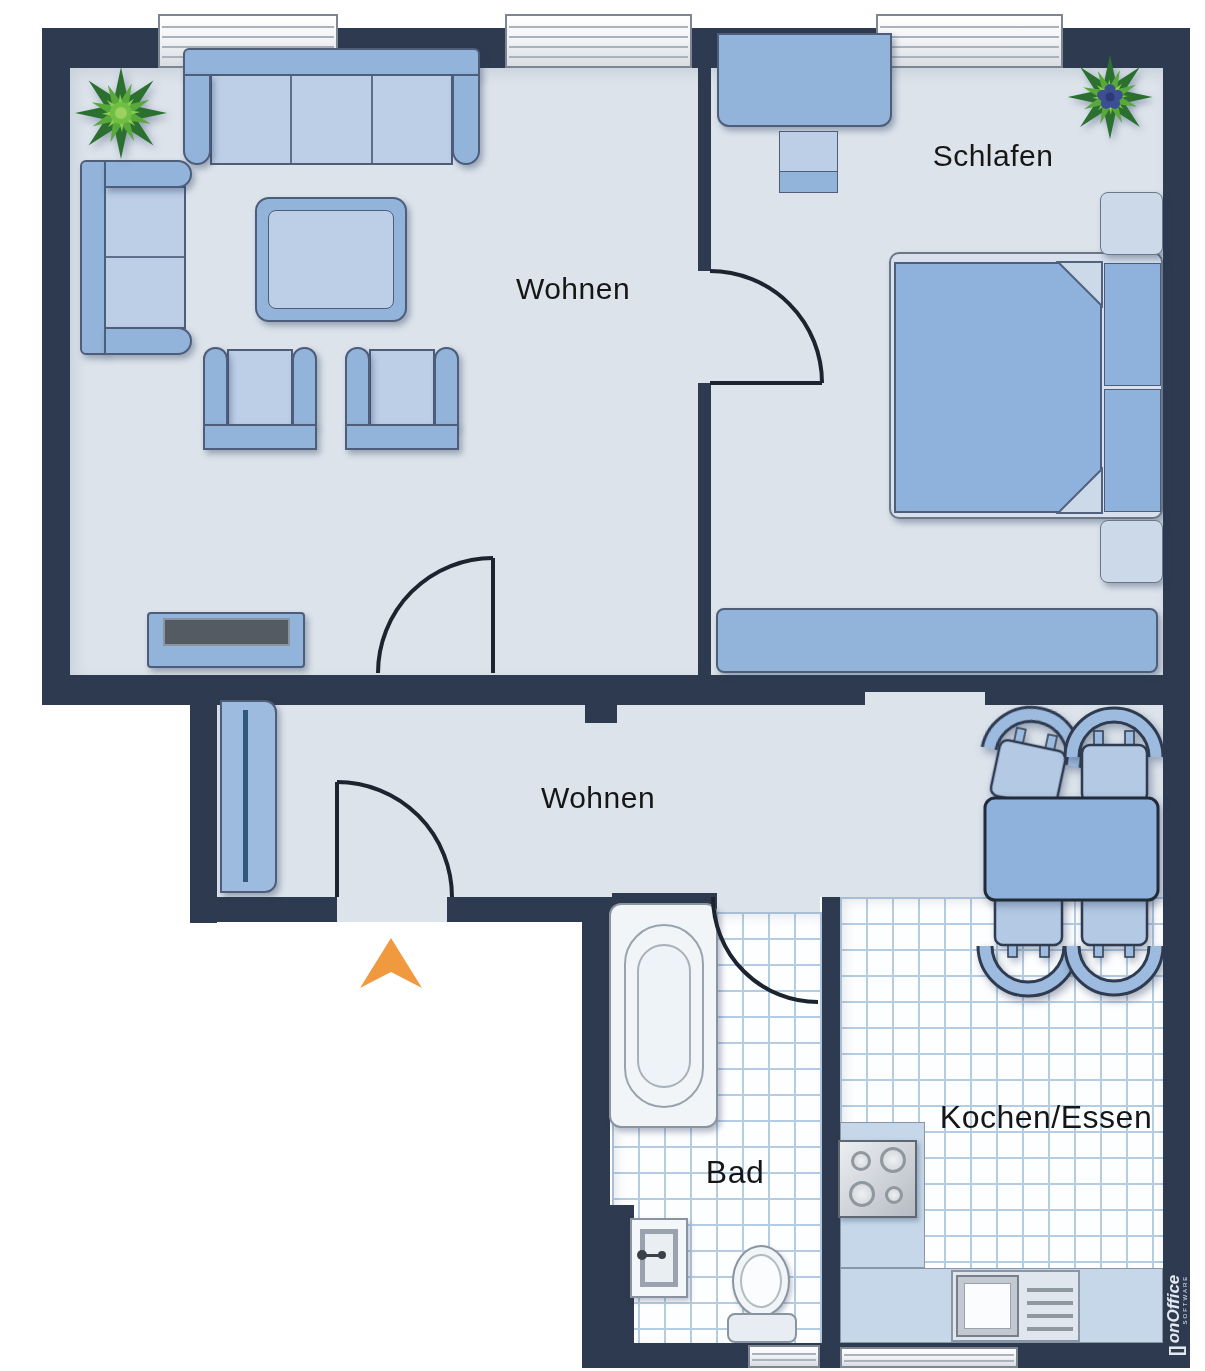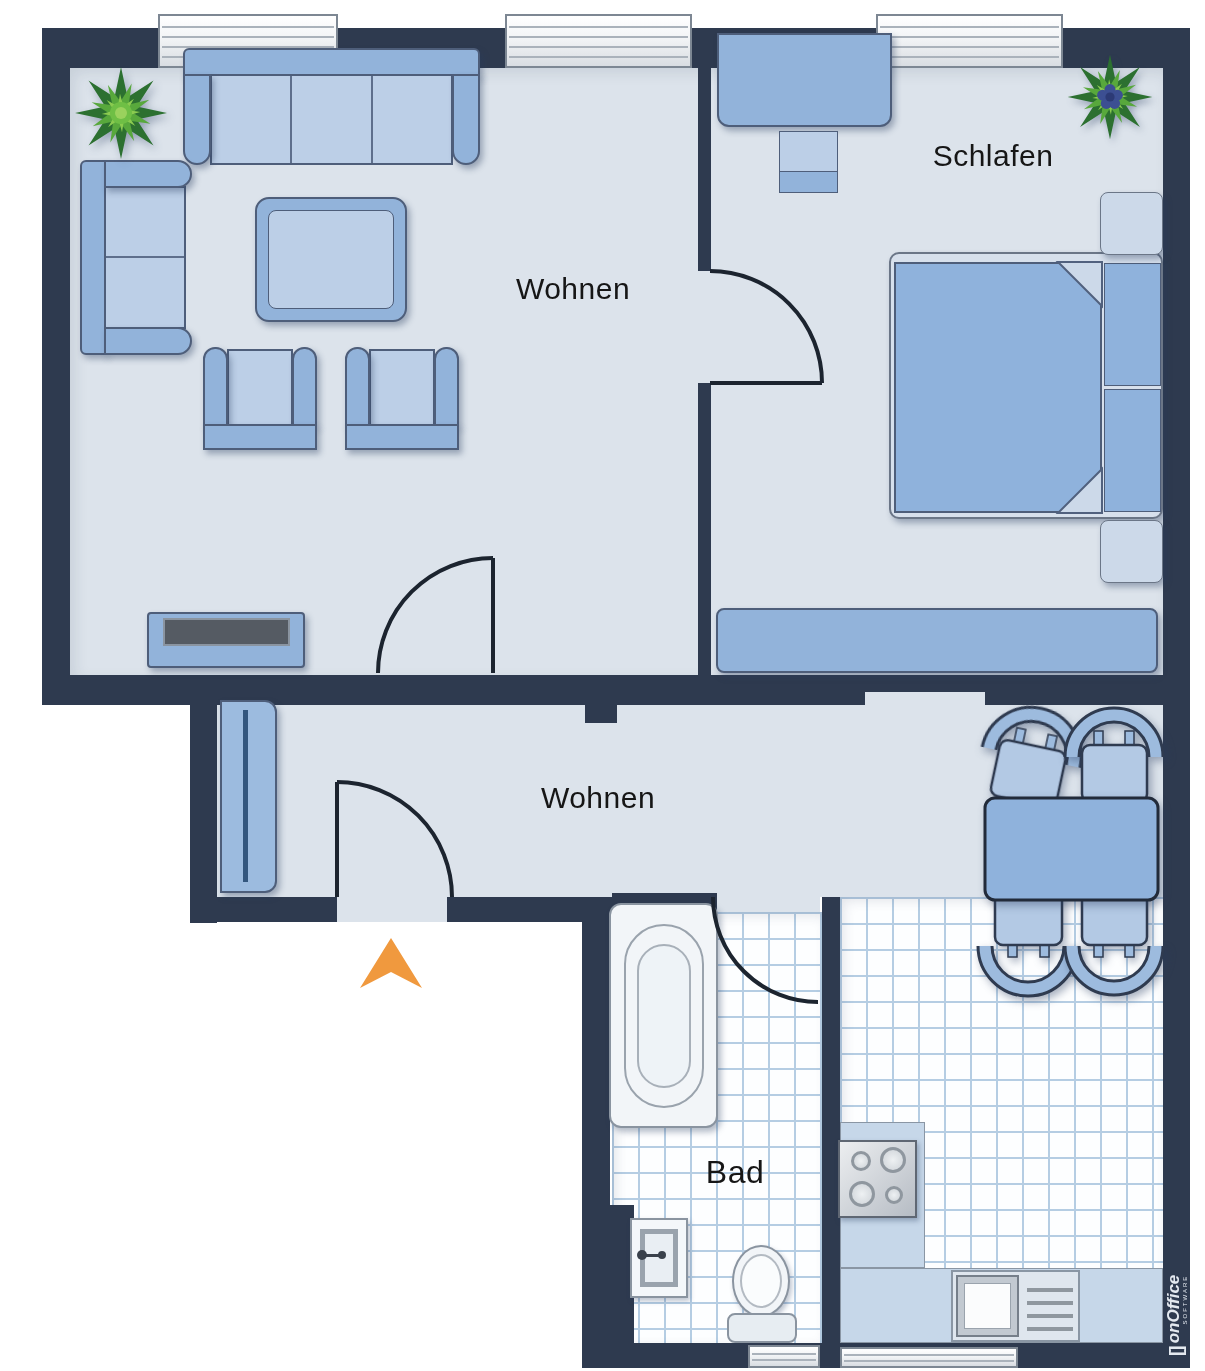--- a/index.html
+++ b/index.html
@@ -238,20 +238,21 @@
         <circle cx="-4" cy="7" r="6" fill="var(--pal-plant_berries)"></circle>
       <circle cx="5" cy="7" r="6" fill="var(--pal-plant_berries)"></circle>
         <circle cx="0" cy="0" r="5" fill="#2c3a75"></circle>
     </g>
   </svg>
 
   <div class="lbl" style="left:573px;top:289px;">Wohnen</div>
   <div class="lbl" style="left:993px;top:156px;">Schlafen</div>
   <div class="lbl" style="left:598px;top:798px;">Wohnen</div>
   <div class="lbl" style="left:735px;top:1172px;font-size:32px;">Bad</div>
+  <div class="lbl" style="left:1046px;top:1117px;font-size:32px;">Kochen/Essen</div>
 
   <div class="watermark">
     <span class="wm-bracket">[]</span>
     <span class="wm-col">
       <span class="wm-brand">onOffice</span>
       <span class="wm-sub">SOFTWARE</span>
     </span>
   </div>
 
 </div>

